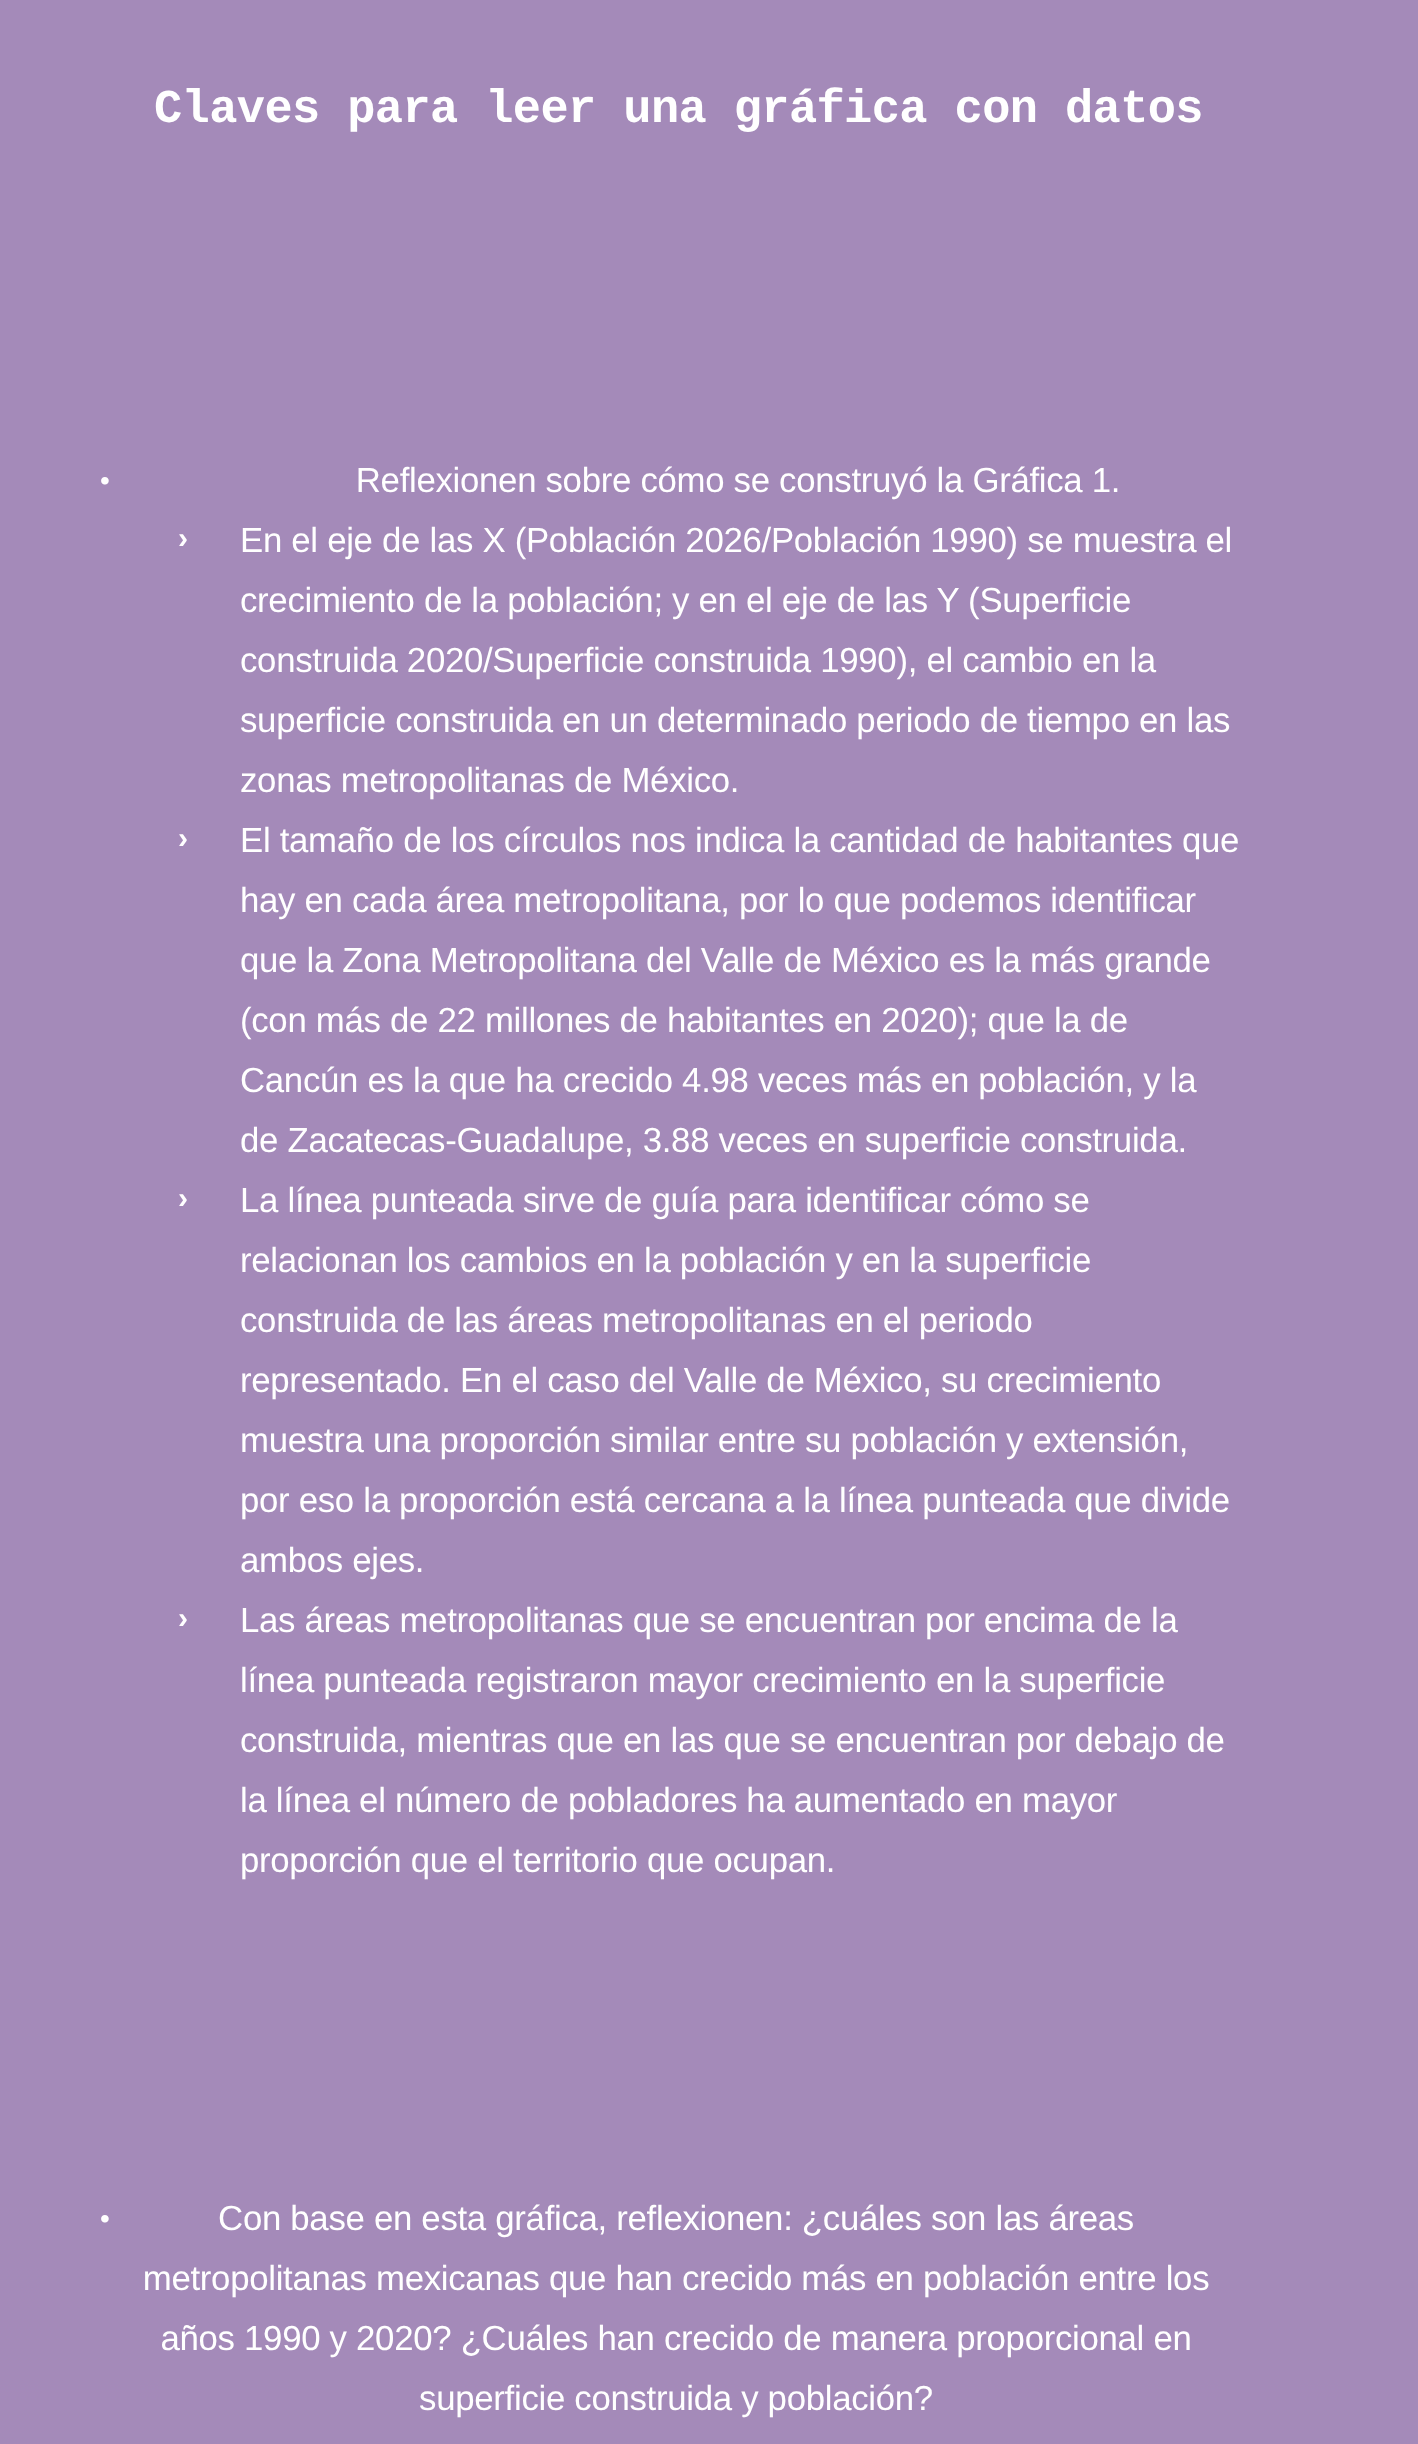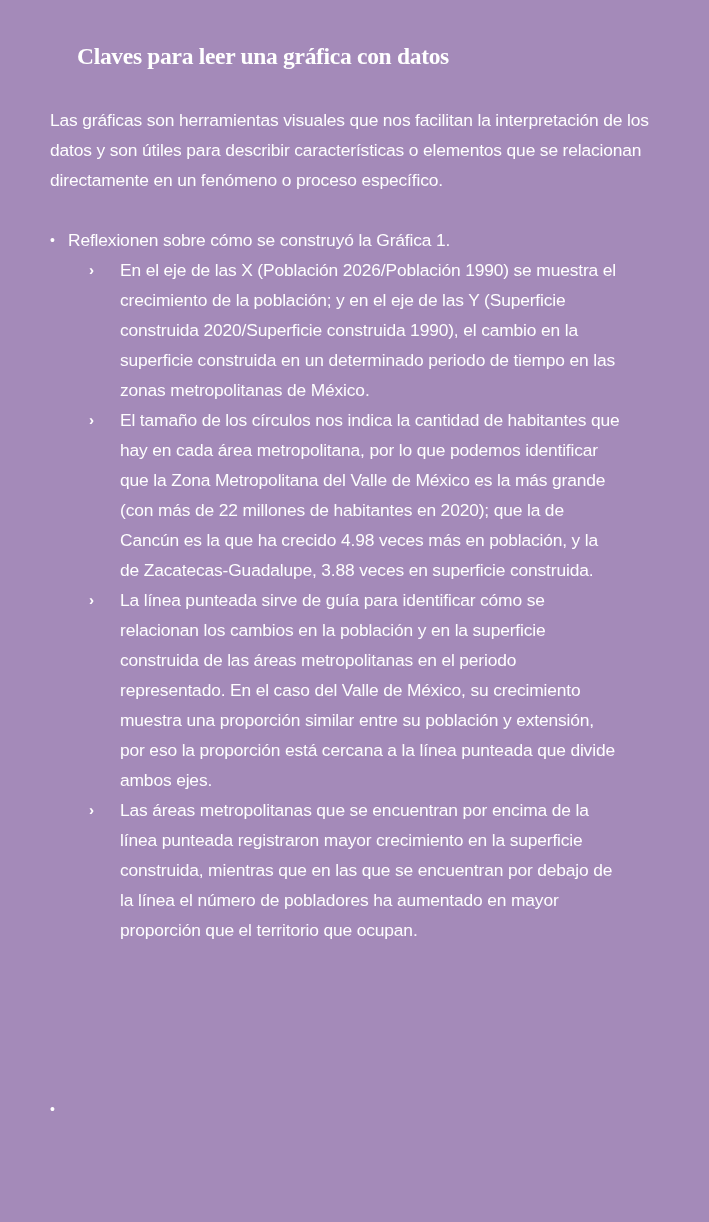--- a/index.html
+++ b/index.html
@@ -10,21 +10,21 @@
       color: #ffffff;
       font-family: "Liberation Sans", sans-serif;
       overflow: hidden;
       position: relative;
     }
     .page { position: relative; width: 709px; height: 1222px; }
     .title {
       position: absolute;
       left: 77px;
       top: 38px;
-      font-family: Liberation Serif, serif;
+      font-family: Liberation Mono, monospace;
       font-weight: bold;
       font-size: 23.5px;
       letter-spacing: -0.3px;
       margin: 0;
       line-height: 36px;
     }
     .intro {
       position: absolute;
       left: 50px;
       top: 105px;
@@ -41,21 +41,21 @@
       font-size: 17.4px;
       line-height: 30px;
       letter-spacing: -0.15px;
     }
     .bullet .dot {
       position: absolute;
       left: 0;
       top: 0;
       font-size: 14px;
     }
-    .bullet .btext { display: block; margin-left: 18px; }
+    .bullet .btext { display: block; margin-left: 18px; text-align: center; }
     .sub {
       position: relative;
       margin-left: 70px;
       width: 500px;
       font-size: 17.4px;
       line-height: 30px;
       letter-spacing: -0.15px;
     }
     .sub .chev {
       position: absolute;
@@ -68,21 +68,20 @@
     .b1 { top: 225px; }
     .b2 { top: 1094px; }
     .b2 .btext { width: 540px; }
   </style>
 </head>
 <body>
 
 <div class="page">
   <h1 class="title">Claves para leer una gráfica con datos</h1>
 
-  <p class="intro">Las gráficas son herramientas visuales que nos facilitan la interpretación de los datos y son útiles para describir características o elementos que se relacionan directamente en un fenómeno o proceso específico.</p>
 
   <div class="bullet b1">
     <span class="dot">•</span>
     <span class="btext">Reflexionen sobre cómo se construyó la Gráfica 1.</span>
   </div>
 
   <div class="sub-list">
     <div class="sub">
       <span class="chev">›</span>
       <span>En el eje de las X (Población 2026/Población 1990) se muestra el crecimiento de la población; y en el eje de las Y (Superficie construida 2020/Superficie construida 1990), el cambio en la superficie construida en un determinado periodo de tiempo en las zonas metropolitanas de México.</span>
@@ -96,14 +95,15 @@
       <span>La línea punteada sirve de guía para identificar cómo se relacionan los cambios en la población y en la superficie construida de las áreas metropolitanas en el periodo representado. En el caso del Valle de México, su crecimiento muestra una proporción similar entre su población y extensión, por eso la proporción está cercana a la línea punteada que divide ambos ejes.</span>
     </div>
     <div class="sub">
       <span class="chev">›</span>
       <span>Las áreas metropolitanas que se encuentran por encima de la línea punteada registraron mayor crecimiento en la superficie construida, mientras que en las que se encuentran por debajo de la línea el número de pobladores ha aumentado en mayor proporción que el territorio que ocupan.</span>
     </div>
   </div>
 
   <div class="bullet b2">
     <span class="dot">•</span>
+    <span class="btext">Con base en esta gráfica, reflexionen: ¿cuáles son las áreas metropolitanas mexicanas que han crecido más en población entre los años 1990 y 2020? ¿Cuáles han crecido de manera proporcional en superficie construida y población?</span>
   </div>
 </div>
 
 </body></html>

